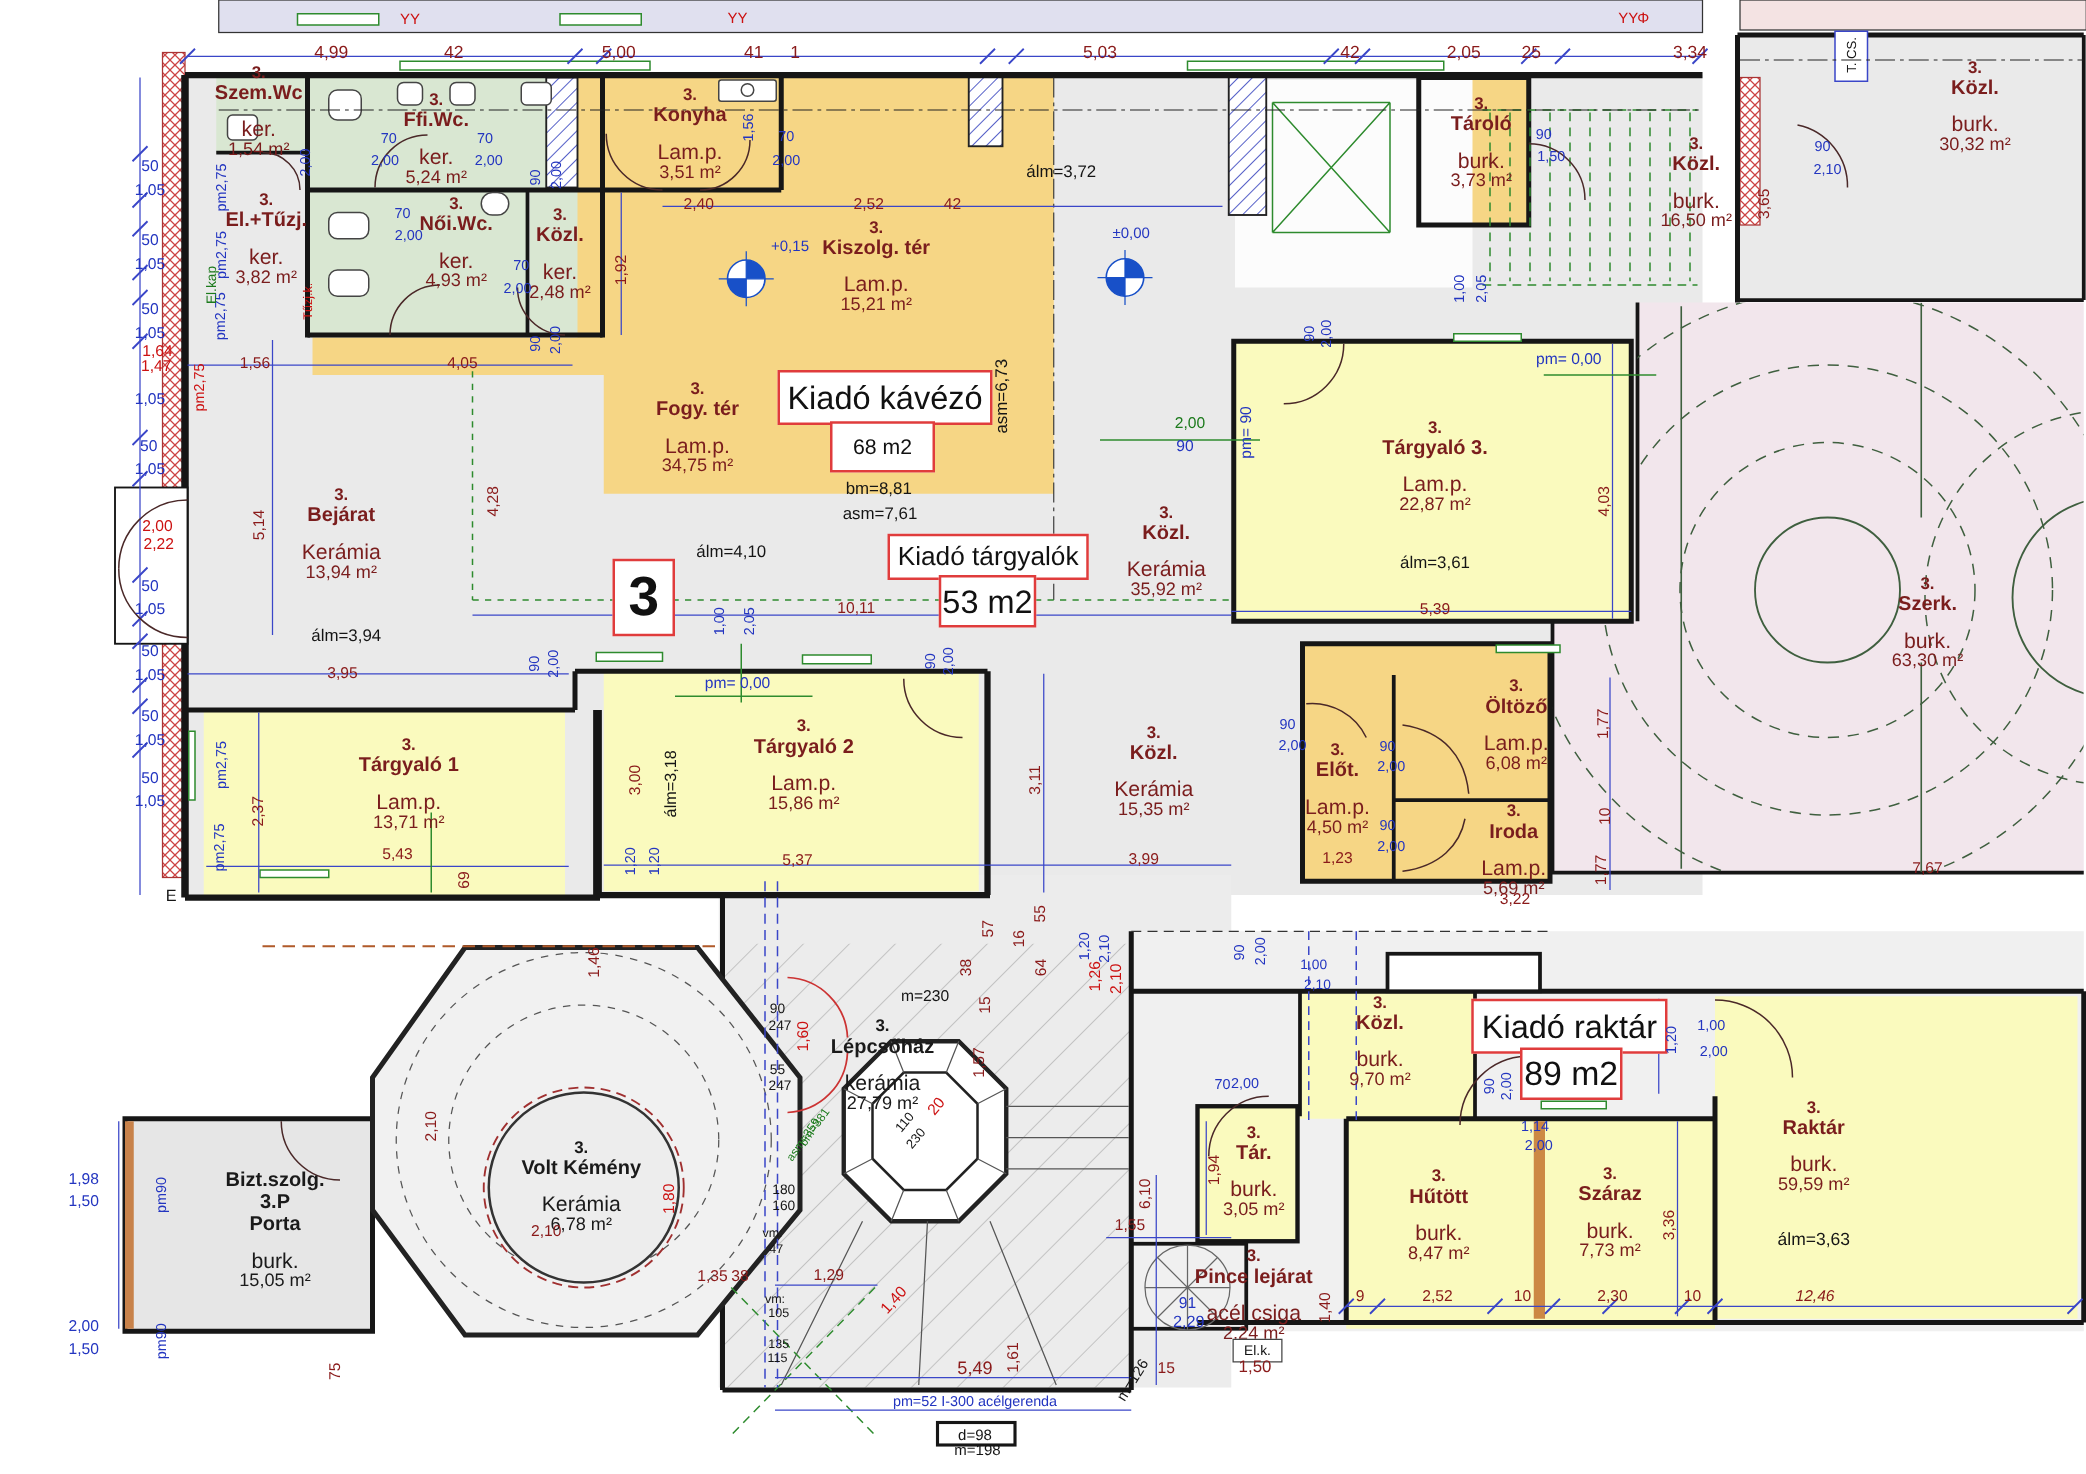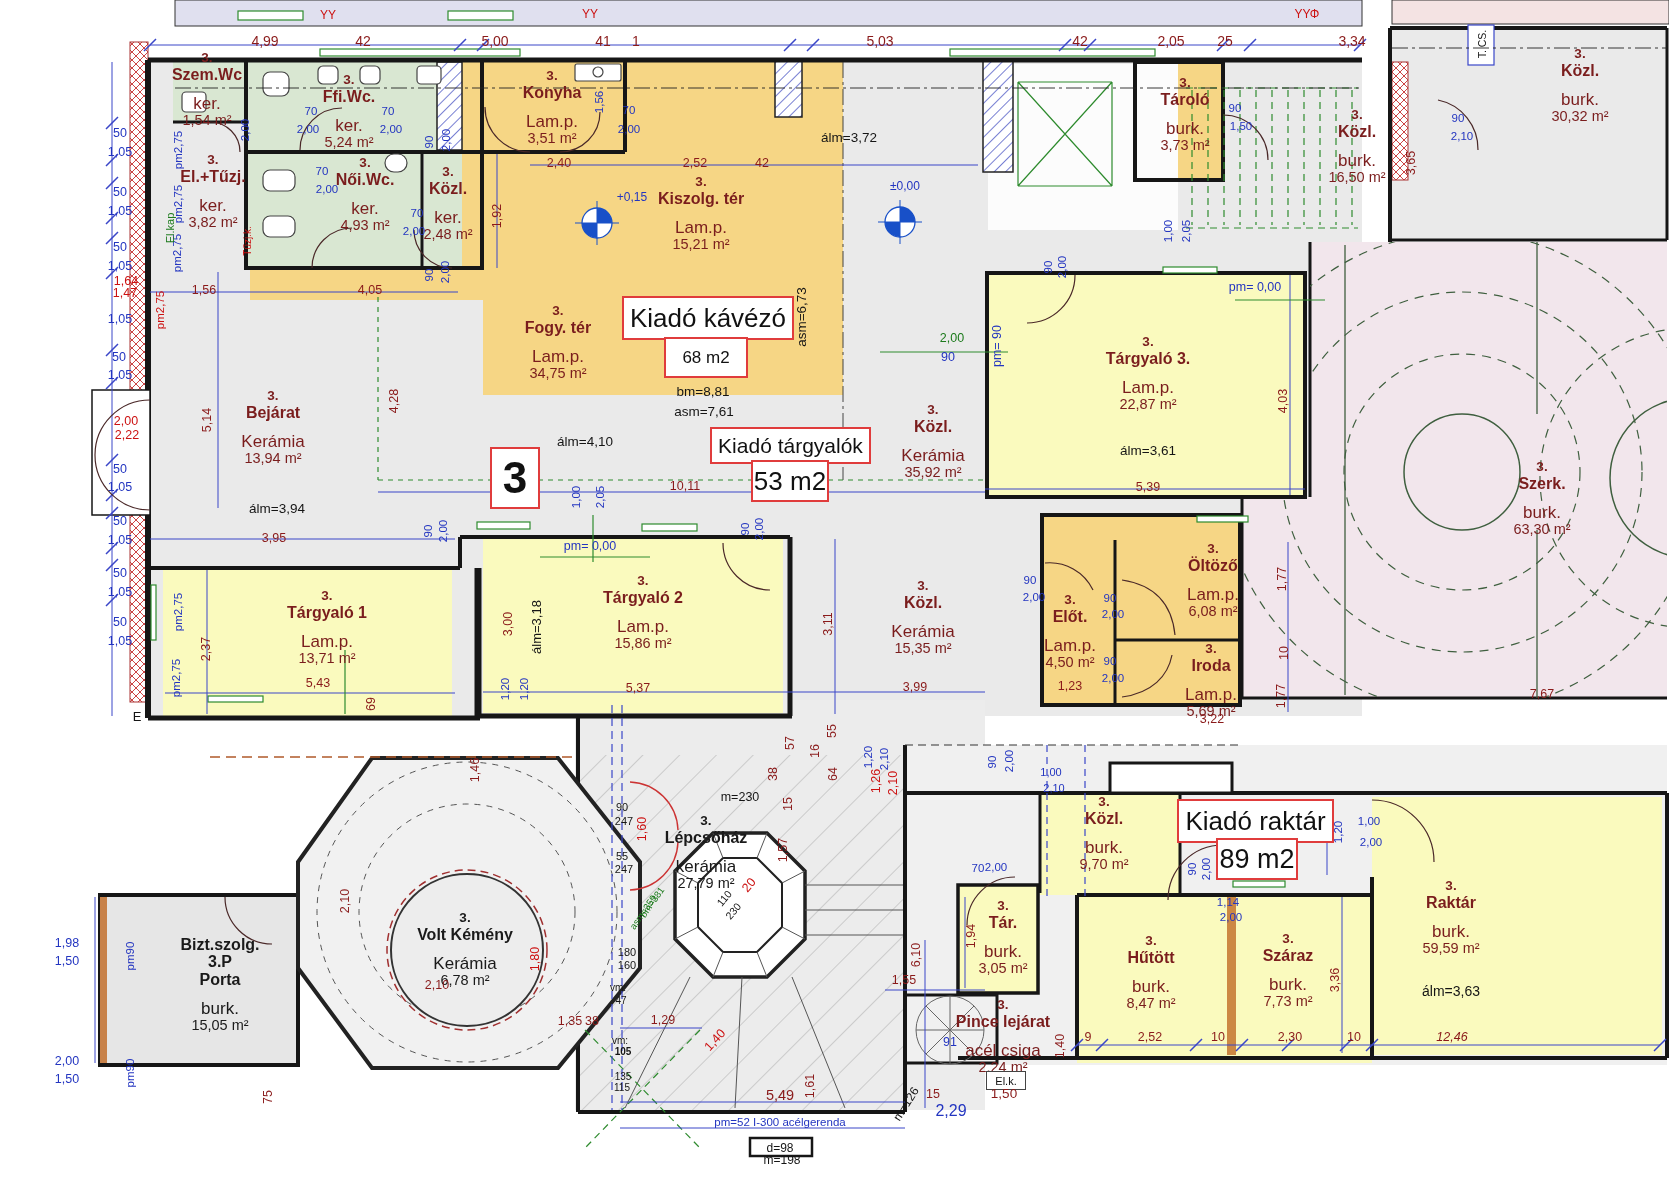--- a/index.html
+++ b/index.html
@@ -621,35 +621,35 @@
       <div class="dim c-r" style="left: 535px; top: 959px; font-size: 12.5px; transform: translate(-50%, -50%) rotate(-90deg);">1,80</div>
       <div class="dim c-dr" style="left: 345px; top: 901px; font-size: 12.5px; transform: translate(-50%, -50%) rotate(-90deg);">2,10</div>
       <div class="dim c-dr" style="left: 437px; top: 985px; font-size: 12.5px; transform: translate(-50%, -50%);">2,10</div>
       <div class="dim c-dr" style="left: 570px; top: 1021px; font-size: 12.5px; transform: translate(-50%, -50%);">1,35</div>
       <div class="dim c-dr" style="left: 592px; top: 1021px; font-size: 12.5px; transform: translate(-50%, -50%);">38</div>
       <div class="dim c-dr" style="left: 663px; top: 1020px; font-size: 12.5px; transform: translate(-50%, -50%);">1,29</div>
       <div class="dim c-r" style="left: 715px; top: 1040px; font-size: 12.5px; transform: translate(-50%, -50%) rotate(-48deg);">1,40</div>
       <div class="dim c-dr" style="left: 780px; top: 1095px; font-size: 14.5px; transform: translate(-50%, -50%);">5,49</div>
       <div class="dim c-dr" style="left: 810px; top: 1086px; font-size: 12.5px; transform: translate(-50%, -50%) rotate(-90deg);">1,61</div>
       <div class="dim c-k" style="left: 620px; top: 1040px; font-size: 10px; transform: translate(-50%, -50%);">vm:</div>
-      <div class="dim c-k" style="left: 623px; top: 1051px; font-size: 10px; transform: translate(-50%, -50%); font-weight: bold;">105</div>
+      <div class="dim c-k" style="left: 623px; top: 1051px; font-size: 10px; transform: translate(-50%, -50%);">105</div>
       <div class="dim c-k" style="left: 623px; top: 1076px; font-size: 10px; transform: translate(-50%, -50%);">135</div>
       <div class="dim c-k" style="left: 622px; top: 1087px; font-size: 10px; transform: translate(-50%, -50%);">115</div>
       <div class="dim c-b" style="left: 780px; top: 1122px; font-size: 11.5px; transform: translate(-50%, -50%);">pm=52 I-300 acélgerenda</div>
       <div class="dim c-k" style="left: 780px; top: 1148px; font-size: 12px; transform: translate(-50%, -50%);">d=98</div>
       <div class="dim c-k" style="left: 782px; top: 1160px; font-size: 12px; transform: translate(-50%, -50%);">m=198</div>
       <div class="dim c-k" style="left: 906px; top: 1104px; font-size: 12px; transform: translate(-50%, -50%) rotate(-58deg);">m=126</div>
       <div class="dim c-dr" style="left: 933px; top: 1094px; font-size: 12.5px; transform: translate(-50%, -50%);">15</div>
       <div class="dim c-dr" style="left: 268px; top: 1097px; font-size: 12.5px; transform: translate(-50%, -50%) rotate(-90deg);">75</div>
       <div class="dim c-g" style="left: 652px; top: 902px; font-size: 9.5px; transform: translate(-50%, -50%) rotate(-55deg);">bm=381</div>
       <div class="dim c-g" style="left: 643px; top: 912px; font-size: 9.5px; transform: translate(-50%, -50%) rotate(-55deg);">asm=359</div>
       <div class="dim c-dr" style="left: 904px; top: 980px; font-size: 12.5px; transform: translate(-50%, -50%);">1,55</div>
       <div class="dim c-dr" style="left: 916px; top: 955px; font-size: 12.5px; transform: translate(-50%, -50%) rotate(-90deg);">6,10</div>
       <div class="dim c-b" style="left: 950px; top: 1042px; font-size: 12.5px; transform: translate(-50%, -50%);">91</div>
-      <div class="dim c-b" style="left: 951px; top: 1111px; font-size: 16px; transform: translate(-50%, -50%); text-align: center;">2,29</div>
+      <div class="dim c-b" style="left: 951px; top: 1057px; font-size: 13px; transform: translate(-50%, -50%); text-align: center;">2,29</div>
       <div class="dim c-dr" style="left: 1060px; top: 1046px; font-size: 12.5px; transform: translate(-50%, -50%) rotate(-90deg);">1,40</div>
       <div class="dim c-dr" style="left: 1088px; top: 1037px; font-size: 12.5px; transform: translate(-50%, -50%);">9</div>
       <div class="dim c-dr" style="left: 1004px; top: 1093px; font-size: 13.5px; transform: translate(-50%, -50%);">1,50</div>
       <div class="dim c-b" style="left: 978px; top: 868px; font-size: 11.5px; transform: translate(-50%, -50%);">70</div>
       <div class="dim c-b" style="left: 996px; top: 867px; font-size: 11.5px; transform: translate(-50%, -50%);">2,00</div>
       <div class="dim c-dr" style="left: 971px; top: 936px; font-size: 12.5px; transform: translate(-50%, -50%) rotate(-90deg);">1,94</div>
       <div class="dim c-b" style="left: 992px; top: 762px; font-size: 11.5px; transform: translate(-50%, -50%) rotate(-90deg);">90</div>
       <div class="dim c-b" style="left: 1009px; top: 761px; font-size: 11.5px; transform: translate(-50%, -50%) rotate(-90deg);">2,00</div>
       <div class="dim c-b" style="left: 1051px; top: 772px; font-size: 11px; transform: translate(-50%, -50%);">1,00</div>
       <div class="dim c-b" style="left: 1054px; top: 788px; font-size: 11px; transform: translate(-50%, -50%);">2,10</div>

